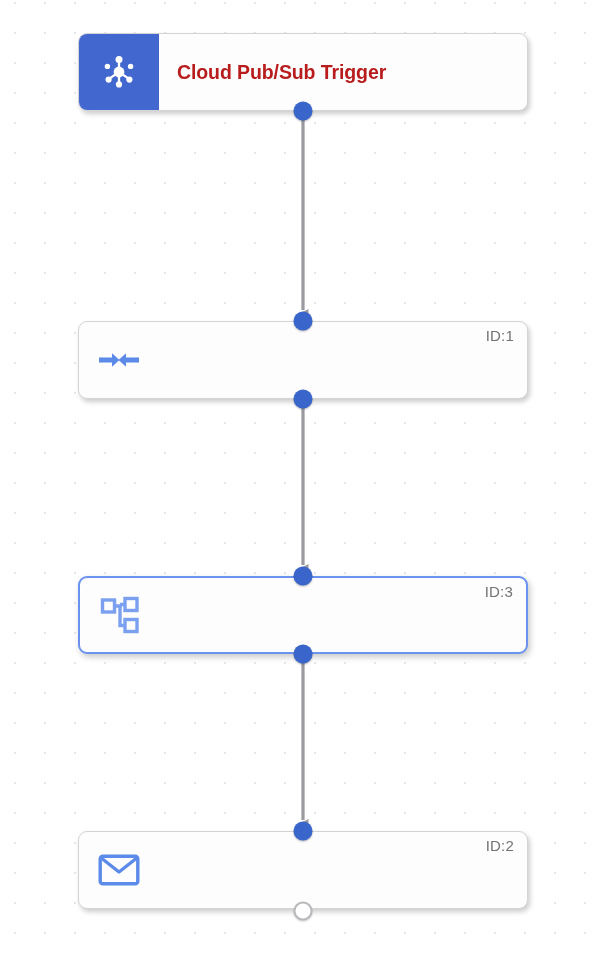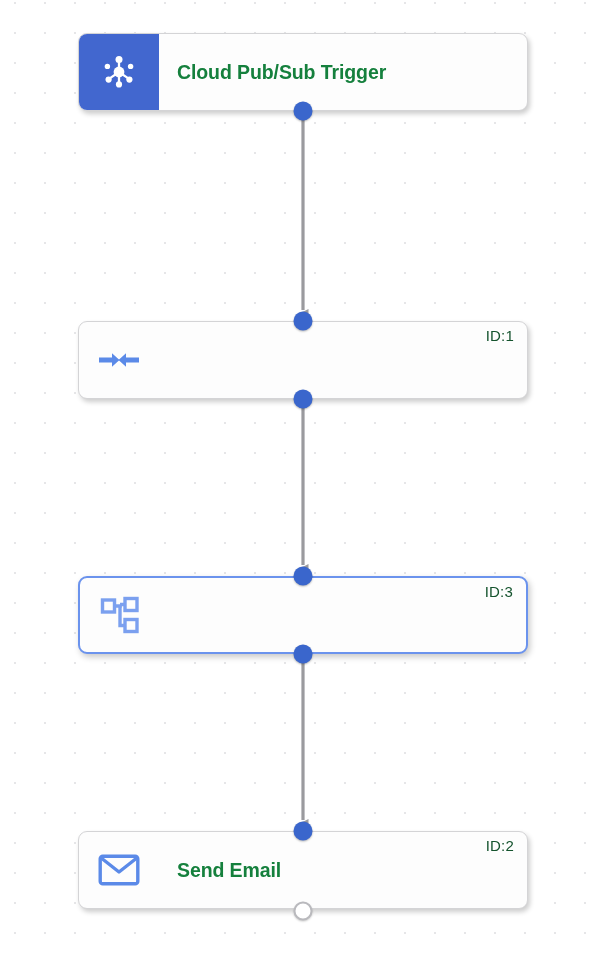--- a/index.html
+++ b/index.html
@@ -72,33 +72,33 @@
     height: 100%;
     display: flex;
     align-items: center;
     justify-content: center;
     flex: 0 0 80px;
   }
 
   .node-title {
     font-size: 19.5px;
     font-weight: bold;
-    color: #15803d;
+    color: #b91c1c;
     letter-spacing: -0.1px;
     white-space: nowrap;
     margin-left: 18px;
   }
 
   .id-tag {
     position: absolute;
     top: 5px;
     right: 13px;
     font-size: 15px;
     font-weight: normal;
-    color: #14532d;
+    color: #737373;
     letter-spacing: 0.2px;
   }
 
   
   .port {
     position: absolute;
     width: 19px;
     height: 19px;
     border-radius: 50%;
     transform: translate(-50%, -50%);
@@ -182,21 +182,20 @@
     <span class="id-tag">ID:3</span>
   </div>
 
   <div class="node" style="top:831px;">
     <div class="icon-slot">
       <svg width="42" height="34" viewBox="0 0 42 34">
         <rect x="2.2" y="3.2" width="37.6" height="27.6" rx="2.6" fill="none" stroke="#5b8ae8" stroke-width="3.4"></rect>
         <path d="M 4.5 6 L 21 19 L 37.5 6" fill="none" stroke="#5b8ae8" stroke-width="3.4" stroke-linecap="round" stroke-linejoin="round"></path>
       </svg>
     </div>
-    <span class="node-title">Send Email</span>
     <span class="id-tag">ID:2</span>
   </div>
 
   <div id="port-layer">
       <div class="port filled" style="left: 303px; top: 111px;"></div>
       <div class="port filled" style="left: 303px; top: 321px;"></div>
       <div class="port filled" style="left: 303px; top: 399px;"></div>
       <div class="port filled" style="left: 303px; top: 576px;"></div>
       <div class="port filled" style="left: 303px; top: 654px;"></div>
       <div class="port filled" style="left: 303px; top: 831px;"></div>

